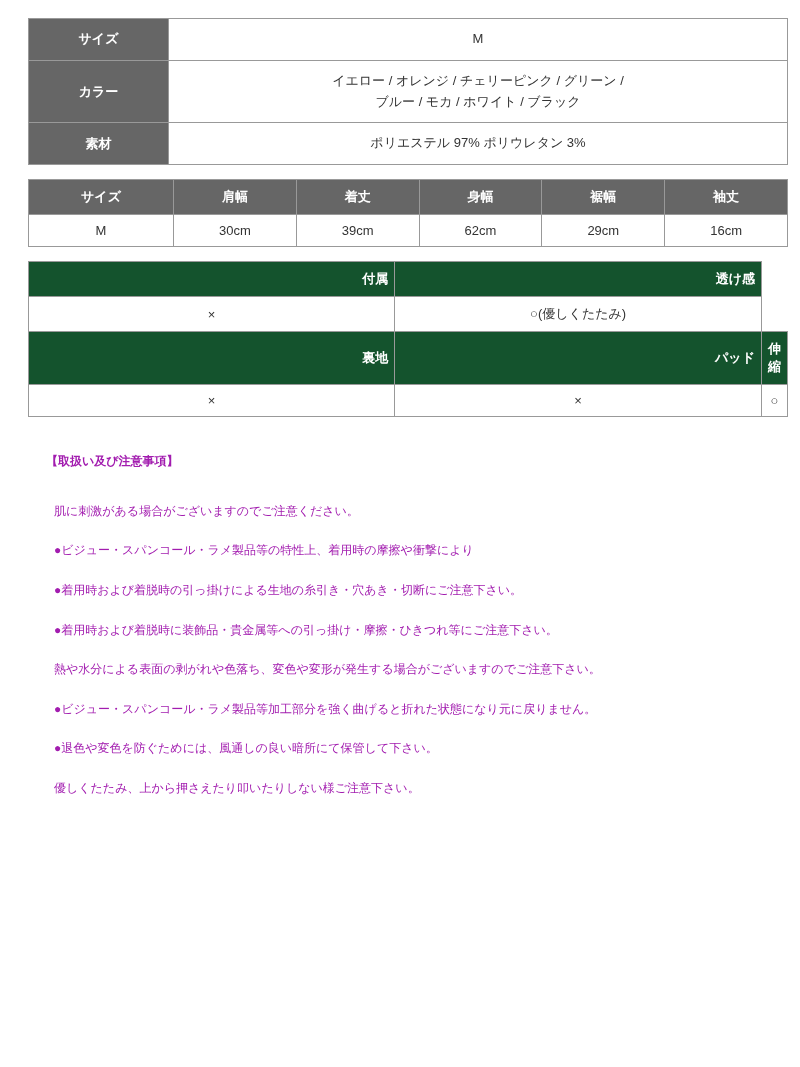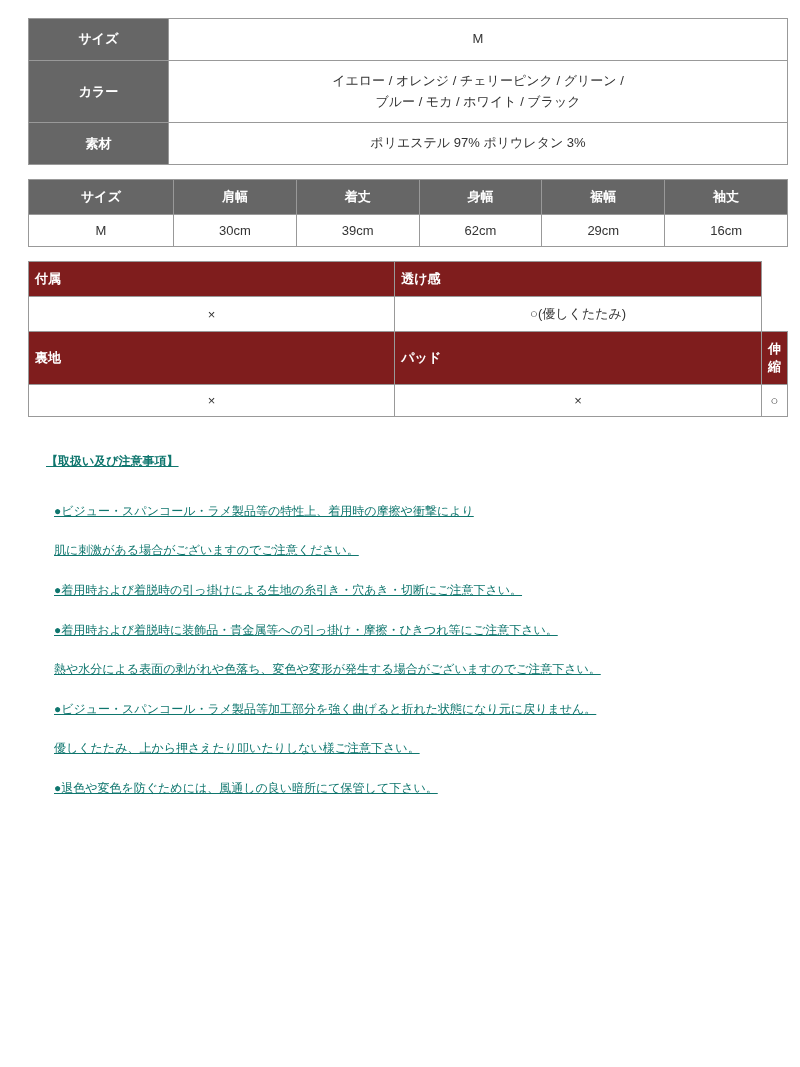--- a/index.html
+++ b/index.html
@@ -66,43 +66,42 @@
       font-size: 13px;
     }
 
     
     .feature-table {
       width: 100%;
       border-collapse: collapse;
       margin-bottom: 20px;
     }
     .feature-table th {
-      background: #7f1d1d;
+      background: #14532d;
       color: #fff;
-      text-align: left;
+      text-align: right;
       padding: 8px 6px;
       border: 1px solid #999;
       font-size: 13px;
       font-weight: bold;
     }
     .feature-table td {
       background: #fff;
       text-align: center;
       padding: 8px 6px;
       border: 1px solid #999;
       font-size: 13px;
     }
 
     
     .notes-section {
       padding: 6px 10px;
       font-size: 12px;
       line-height: 1.8;
-      color: #0f766e;
-      text-decoration: underline;
+      color: #a21caf;
     }
     .notes-section .notes-title {
       font-size: 12px;
       font-weight: bold;
       margin-bottom: 4px;
     }
     .notes-section p {
       margin-bottom: 2px;
     }
   </style>
@@ -168,22 +167,22 @@
         <td>×</td>
         <td>×</td>
         <td>○</td>
       </tr>
     </tbody>
 </table>
 
 <div class="notes-section">
   <div class="notes-title">【取扱い及び注意事項】</div>
   <div id="notes-lines">
+      <p>肌に刺激がある場合がございますのでご注意ください。</p>
       <p>●ビジュー・スパンコール・ラメ製品等の特性上、着用時の摩擦や衝撃により</p>
-      <p>肌に刺激がある場合がございますのでご注意ください。</p>
       <p>●着用時および着脱時の引っ掛けによる生地の糸引き・穴あき・切断にご注意下さい。</p>
       <p>●着用時および着脱時に装飾品・貴金属等への引っ掛け・摩擦・ひきつれ等にご注意下さい。</p>
       <p>熱や水分による表面の剥がれや色落ち、変色や変形が発生する場合がございますのでご注意下さい。</p>
       <p>●ビジュー・スパンコール・ラメ製品等加工部分を強く曲げると折れた状態になり元に戻りません。</p>
+      <p>●退色や変色を防ぐためには、風通しの良い暗所にて保管して下さい。</p>
       <p>優しくたたみ、上から押さえたり叩いたりしない様ご注意下さい。</p>
-      <p>●退色や変色を防ぐためには、風通しの良い暗所にて保管して下さい。</p>
     </div>
 </div>
 
 </body></html>

